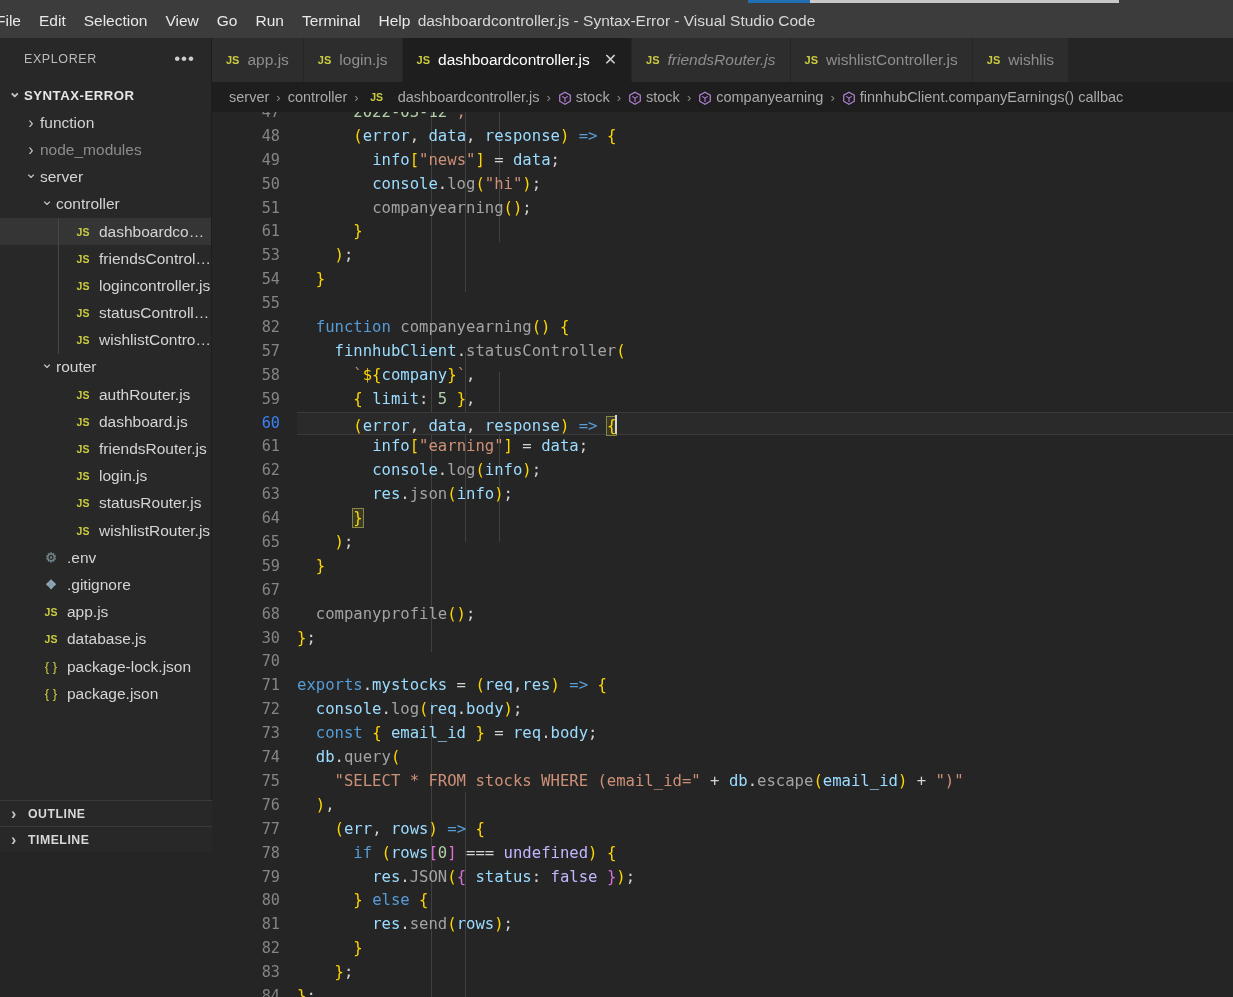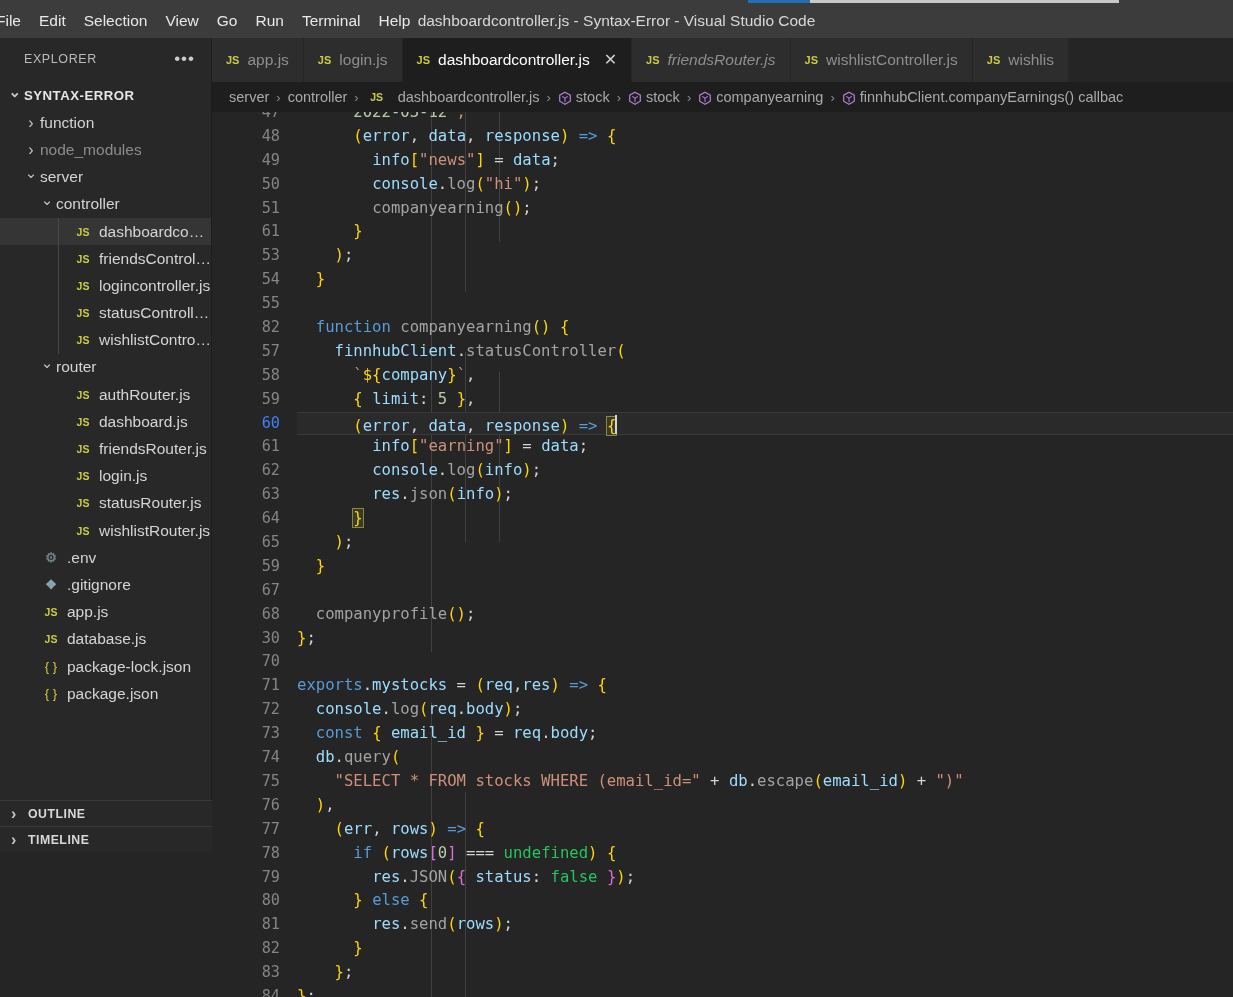--- a/index.html
+++ b/index.html
@@ -138,21 +138,21 @@
   
   .c-key    { color:#569cd6; }   
   .c-fn     { color:#a3a3a3;text-align:right; }   
   .c-var    { color:#9cdcfe; }   
   .c-str    { color:#ce9178; }   
   .c-num    { color:#b5cea8; }   
   .c-plain  { color:#d4d4d4; }
   .c-prop   { color:#9cdcfe; }
   .c-y      { color:#ffd700; }   
   .c-p      { color:#da70d6; }   
-  .c-const  { color:#22c55e; }
+  .c-const  { color:#c4b5fd; }
   .bracket-box{ outline:1px solid #888844; background:#3a3a28; }
 
   .cursor{
     display:inline-block; width:2px; height:19px; background:#d4d4d4;
     position:relative; top:3px; margin:0 -1px;
   }
 </style>
 </head>
 <body>
 

